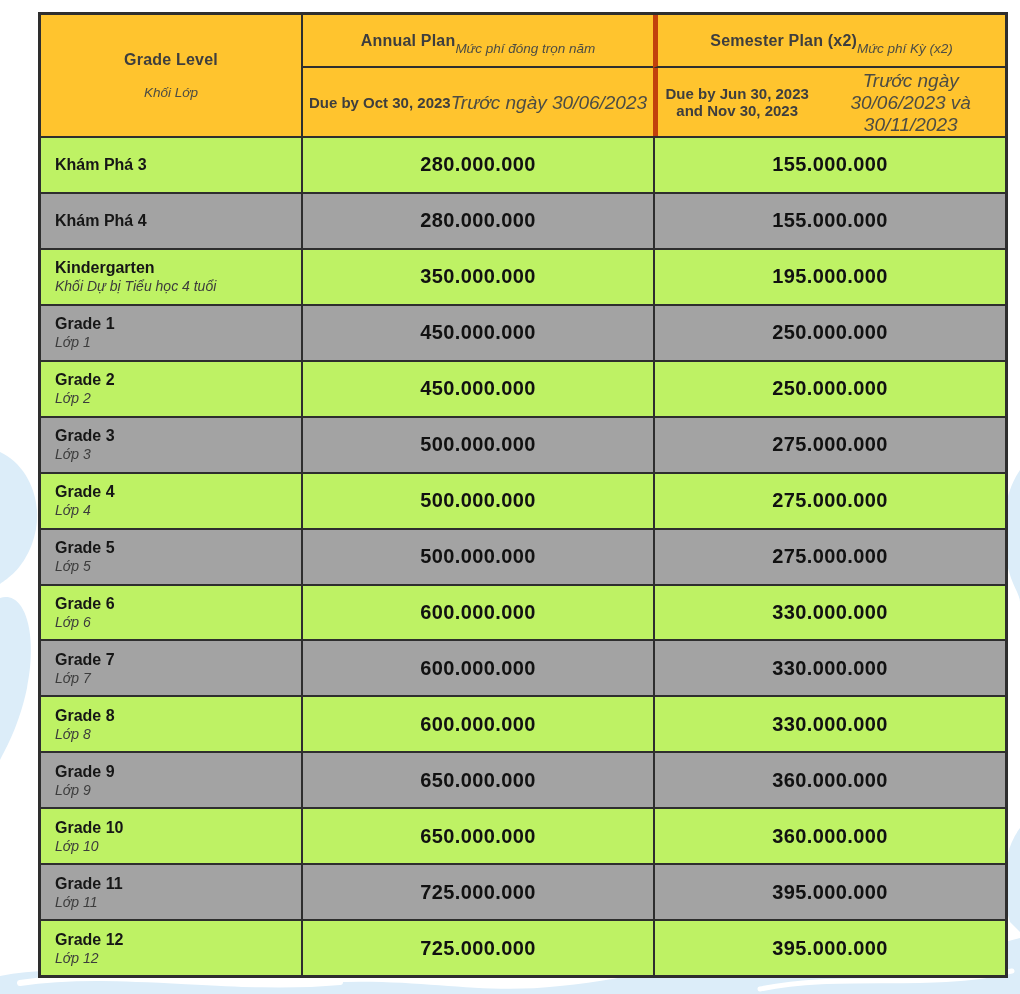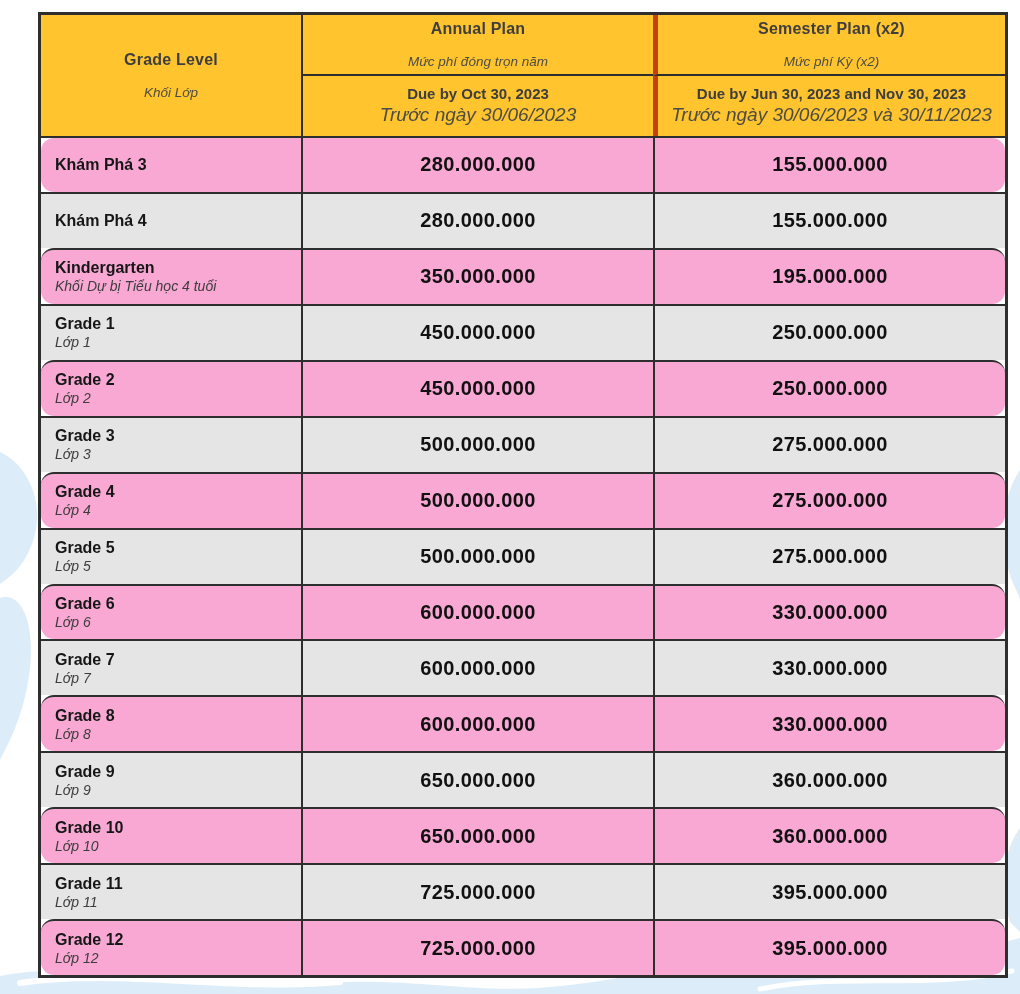--- a/index.html
+++ b/index.html
@@ -30,39 +30,39 @@
     grid-template-rows:1fr 1fr;
     border-bottom:2px solid #2e2e2e;
     color:#3e3e3e;
   }
   .h-grade{
     grid-row:1 / span 2;
     display:flex;flex-direction:column;justify-content:center;align-items:center;
     border-right:2px solid #2e2e2e;
   }
   .h-cell{
-    display:flex;flex-direction:column;justify-content:center;align-items:center;
+    display:flex;flex-direction:row;justify-content:center;align-items:center;
     text-align:center;
   }
   .h-top{border-bottom:2px solid #2e2e2e;}
   .h-sem{border-left:5px solid #c2410c;}
   .h-title{font-weight:700;font-size:16px;letter-spacing:.2px;}
   .h-sub{font-style:italic;font-size:13.5px;margin-top:16px;color:#4c4c44;}
   .h-due{font-weight:700;font-size:15px;}
   .h-due-sub{font-style:italic;font-size:19px;margin-top:2px;color:#4c4c44;}
   
   .tbody{flex:1;display:flex;flex-direction:column;}
   .row{
     flex:1;
     display:grid;
     grid-template-columns:262px 350px 1fr;
-    background:#e5e5e5;
+    background:#a3a3a3;
   }
   .row + .row{border-top:2px solid #2e2e2e;}
-  .row.alt{background:#f9a8d4;border-radius:13px;}
+  .row.alt{background:#bef264;}
   .c-grade{
     display:flex;flex-direction:column;justify-content:center;
     padding-left:14px;
     border-right:2px solid #2e2e2e;
   }
   .g-en{font-weight:700;font-size:16px;color:#161616;}
   .g-vi{font-style:italic;font-size:14px;color:#3c3c3c;margin-top:1px;}
   .c-val{
     display:flex;justify-content:center;align-items:center;
     font-weight:700;font-size:20px;letter-spacing:.4px;color:#111111;

